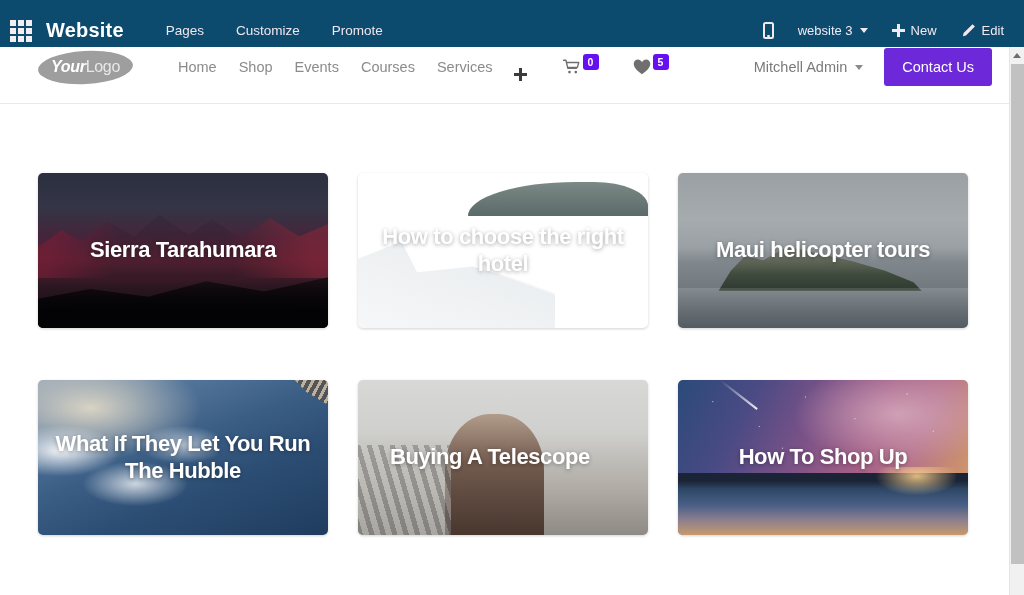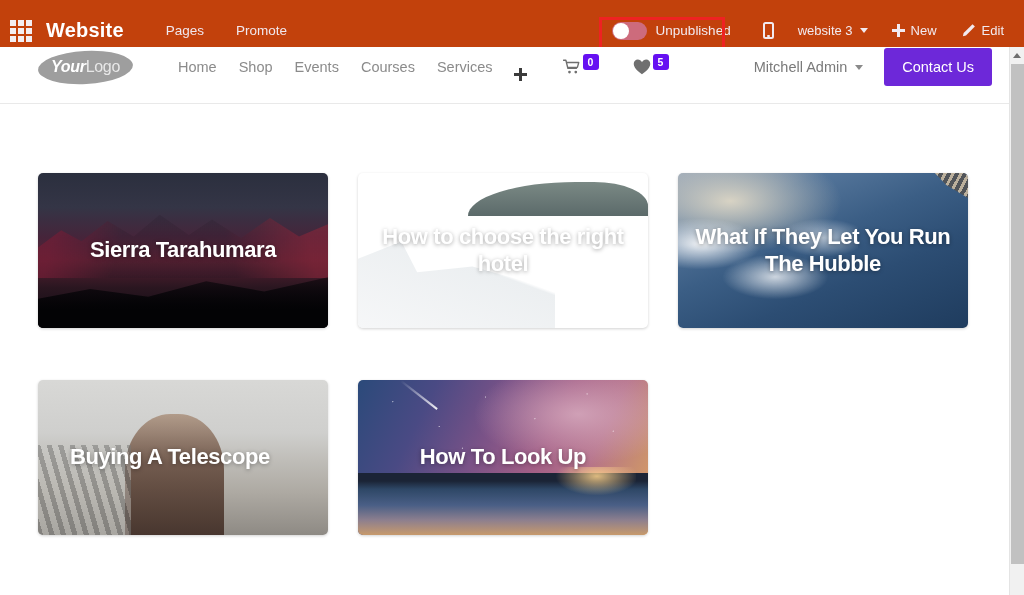--- a/index.html
+++ b/index.html
@@ -7,21 +7,21 @@
     width: 1024px; height: 595px;
     overflow: hidden;
     font-family: "Liberation Sans", sans-serif;
     background: #ffffff;
   }
 
   
   #odoo-topbar {
     position: absolute; top: 0; left: 0;
     width: 1024px; height: 61px;
-    background: #c2410c;
+    background: #0c4a6e;
     display: flex; align-items: center;
     color: #ffffff;
   }
   .apps-grid {
     width: 30px; height: 30px;
     margin-left: 6px; margin-right: 4px;
     display: grid;
     grid-template-columns: repeat(3, 6px);
     grid-template-rows: repeat(3, 6px);
     gap: 2px;
@@ -385,32 +385,26 @@
       <i></i>
       <i></i>
       <i></i>
       <i></i>
   </div>
 
   <div id="app-title">Website</div>
 
   <div class="topmenu">
     <div class="topmenu-item">Pages</div>
+    <div class="topmenu-item">Customize</div>
     <div class="topmenu-item">Promote</div>
   </div>
 
   <div id="topbar-right">
 
-    <div id="publish-wrap">
-      <div id="publish-highlight"></div>
-      <div class="toggle-track">
-        <div class="toggle-knob"></div>
-      </div>
-      <span id="publish-label">Unpublished</span>
-    </div>
 
     <div class="topbar-btn">
       <span class="mobile-ico"></span>
     </div>
 
     <div class="topbar-btn">
       <span>website 3</span>
       <span class="caret-down"></span>
     </div>
 
@@ -479,37 +473,41 @@
     <div class="blog-card c1">
       <div class="photo ph-mountains"></div>
       <div class="title">Sierra Tarahumara</div>
     </div>
 
     <div class="blog-card c2">
       <div class="photo ph-santorini"></div>
       <div class="title">How to choose the right hotel</div>
     </div>
 
+    <div class="blog-card c3">
+      <div class="photo ph-island"></div>
+      <div class="title">Maui helicopter tours</div>
+    </div>
 
     <div class="blog-card c5">
       <div class="photo ph-earth"></div>
       <div class="title">What If They Let You Run The Hubble</div>
     </div>
 
     <div class="blog-card c4">
       <div class="photo ph-telescope"></div>
       <div class="title">Buying A Telescope</div>
     </div>
 
     <div class="blog-card c6">
       <div class="photo ph-nightsky">
         <div class="starfield"></div>
         <div class="meteor"></div>
       </div>
-      <div class="title">How To Look Up</div>
+      <div class="title">How To Shop Up</div>
     </div>
 
   </div>
 </div>
 
 <div id="scrollbar">
   <div id="scroll-up">
       <div class="arr"></div>
     </div>
   <div id="scroll-thumb"></div>

